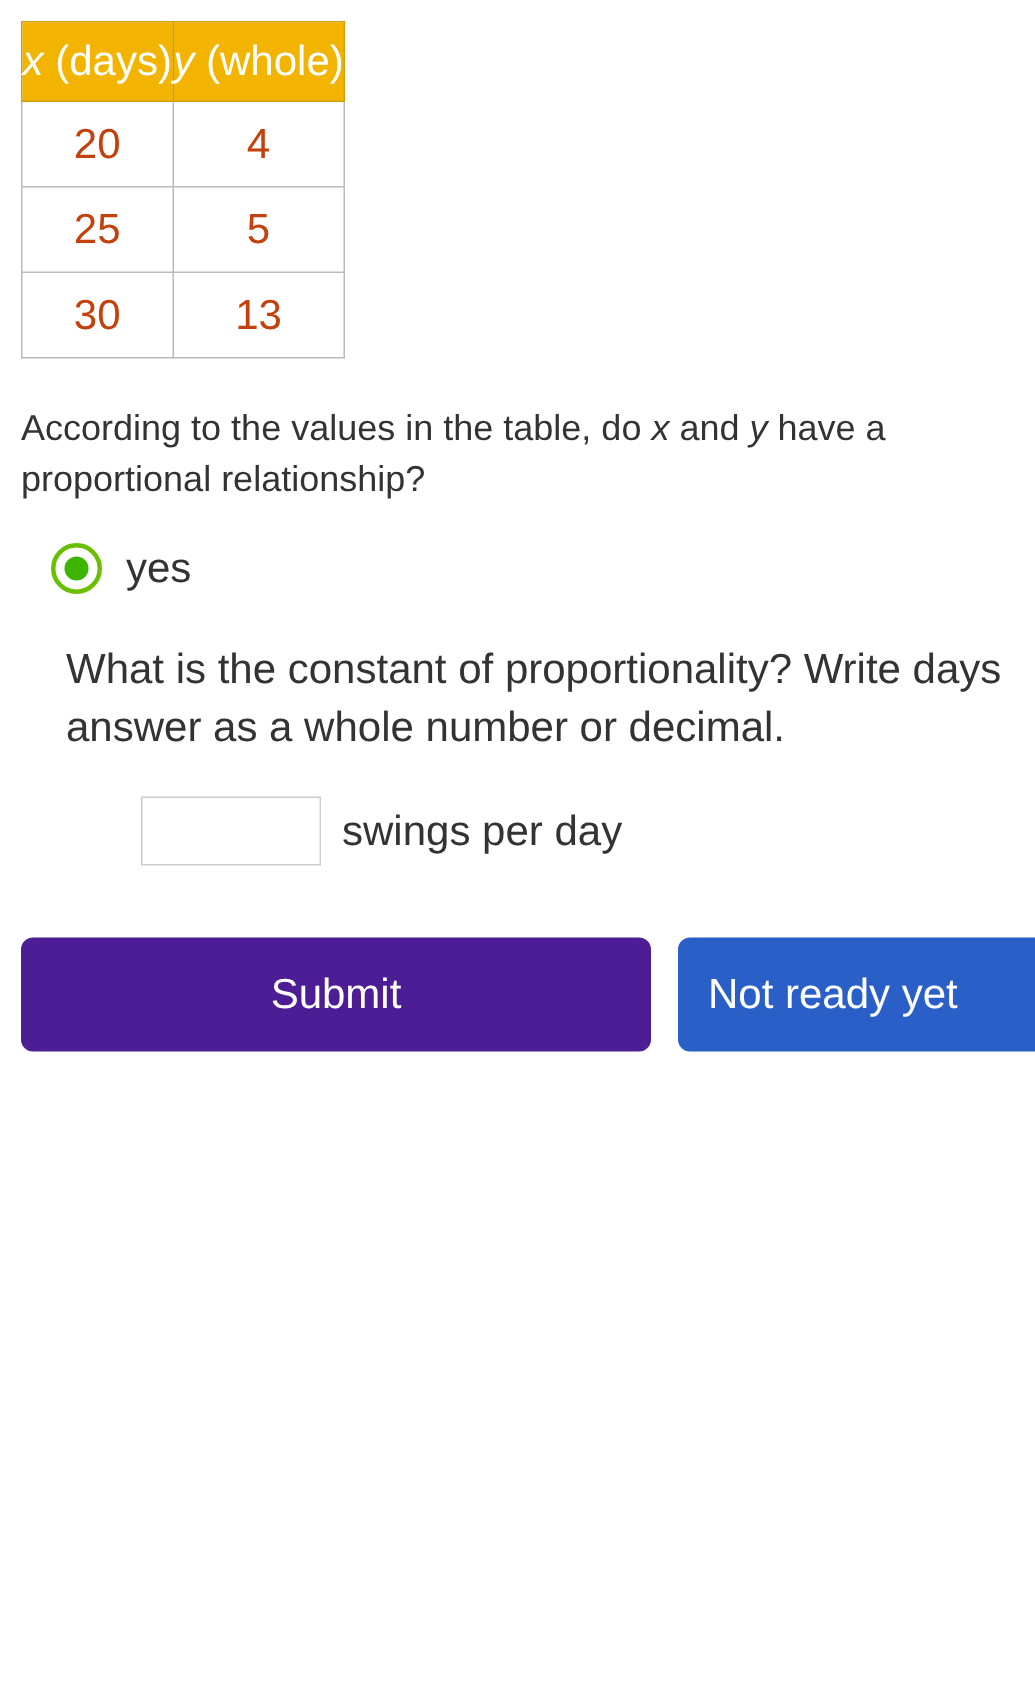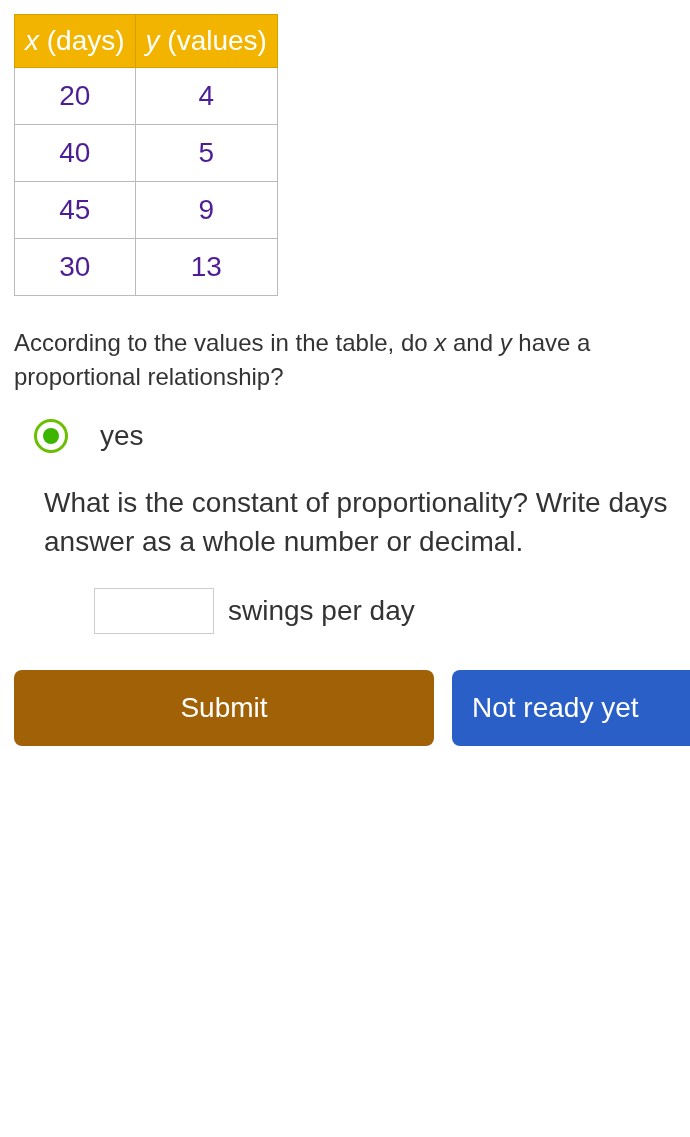--- a/index.html
+++ b/index.html
@@ -12,46 +12,46 @@
       background: #fff;
     }
     .data-table {
       border-collapse: collapse;
       margin-bottom: 30px;
     }
     .data-table th {
       background: #f3b400;
       color: #fff;
       font-weight: normal;
-      padding: 10px 10px;
+      padding: 10px 0;
       border: 1px solid #d4a000;
       font-size: 28px;
     }
     .data-table th .ital { font-style: italic; }
     .data-table td {
       border: 1px solid #bbb;
       padding: 12px 10px;
       text-align: center;
       font-size: 28px;
-      color: #4c1d95;
+      color: #c2410c;
     }
     .question {
       font-size: 24px;
       line-height: 1.4;
       margin-bottom: 26px;
     }
     .ital { font-style: italic; }
     .options {
       margin-left: 20px;
       margin-bottom: 30px;
     }
     .option {
       display: flex;
       align-items: center;
-      gap: 32px;
+      gap: 16px;
       margin-bottom: 14px;
       cursor: pointer;
     }
     .radio {
       width: 34px;
       height: 34px;
       border: 3px solid #ccc;
       border-radius: 50%;
       display: flex;
       align-items: center;
@@ -75,21 +75,21 @@
       font-size: 28px;
       line-height: 1.4;
       margin-left: 30px;
       margin-bottom: 26px;
     }
     .answer-row {
       display: flex;
       align-items: center;
       gap: 14px;
       margin-left: 80px;
-      margin-bottom: 36px;
+      margin-bottom: 48px;
     }
     .answer-input {
       width: 120px;
       height: 46px;
       border: 1px solid #ccc;
       font-size: 24px;
       padding: 4px 8px;
       text-align: center;
     }
     .unit-label {
@@ -105,53 +105,49 @@
       border: none;
       border-radius: 8px;
       color: #fff;
       font-size: 28px;
       display: flex;
       align-items: center;
       justify-content: center;
       cursor: pointer;
     }
     .btn-submit {
-      background: #a16207;
+      background: #4c1d95;
       width: 420px;
     }
     .btn-notready {
       background: #2a5fc8;
       width: 240px;
       border-radius: 8px 0 0 8px;
       padding-left: 20px;
       justify-content: flex-start;
     }
   </style>
 </head>
 <body>
 
 <table class="data-table">
   <thead>
     <tr>
       <th><span class="ital">x</span> <span>(days)</span></th>
-      <th><span class="ital">y</span> <span>(values)</span></th>
+      <th><span class="ital">y</span> <span>(whole)</span></th>
     </tr>
   </thead>
   <tbody>
     <tr>
       <td>20</td>
       <td>4</td>
     </tr>
     <tr>
-      <td>40</td>
+      <td>25</td>
       <td>5</td>
-    </tr>
-    <tr>
-      <td>45</td>
-      <td>9</td>
     </tr>
     <tr>
       <td>30</td>
       <td>13</td>
     </tr>
   </tbody>
 </table>
 
 <p class="question">
   <span>According to the values in the table, do </span><span class="ital">x</span><span> and </span><span class="ital">y</span><span> have a proportional relationship?</span>

